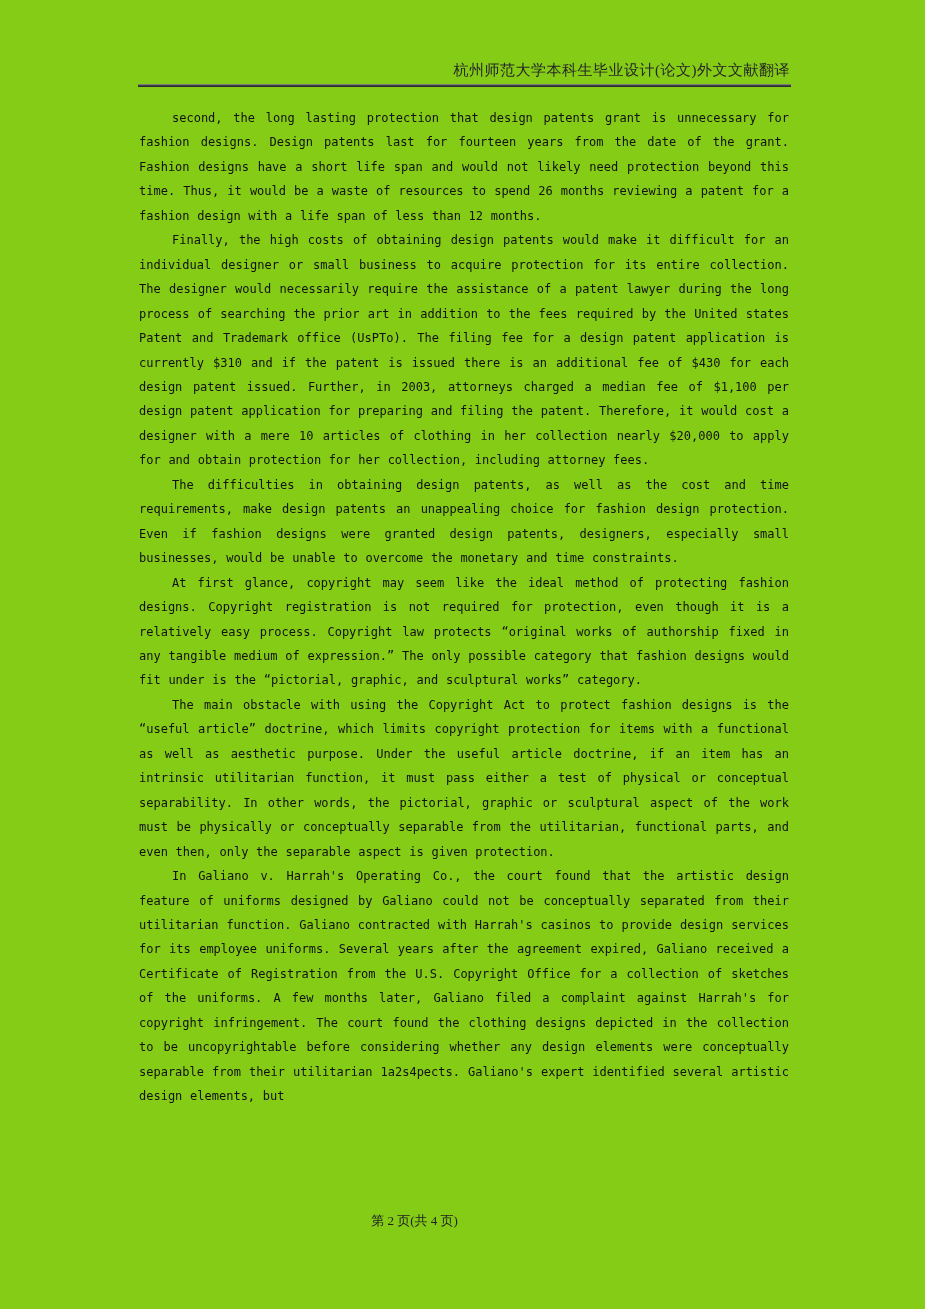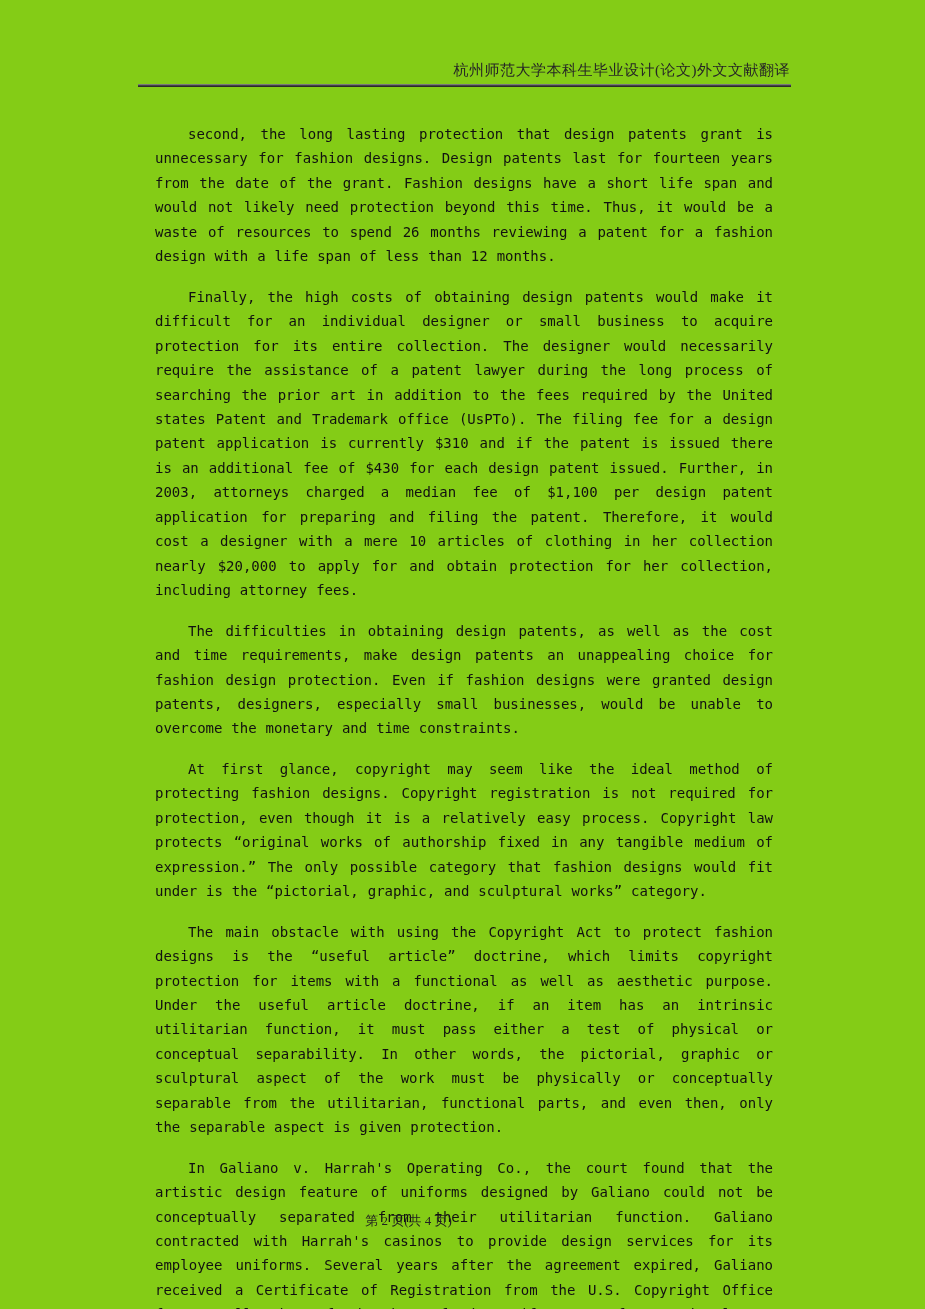--- a/index.html
+++ b/index.html
@@ -37,35 +37,35 @@
     height: 3px;
     background: linear-gradient(to bottom, #9a9a9a 0%, #4a4a4a 40%, #1f1f1f 100%);
   }
   .doc-body {
     position: absolute;
     top: 106px;
     left: 139px;
     width: 650px;
   }
   .doc-body p {
-    margin: 16px;
+    margin: 0;
     padding: 0;
     text-indent: 33px;
     text-align: justify;
     text-align-last: left;
     font-family: "DejaVu Sans Mono", "Liberation Mono", monospace;
-    font-size: 14px;
+    font-size: 12px;
     line-height: 24.45px;
     color: #111111;
     word-spacing: 0.5px;
   }
   .footer {
     position: absolute;
     top: 1212px;
-    left: 8px;
+    left: 14px;
     width: 801px;
     text-align: center;
     font-family: "Liberation Serif", "DejaVu Serif", serif;
     font-size: 13px;
     color: #222222;
   }
 </style>
 </head>
 <body>
 

